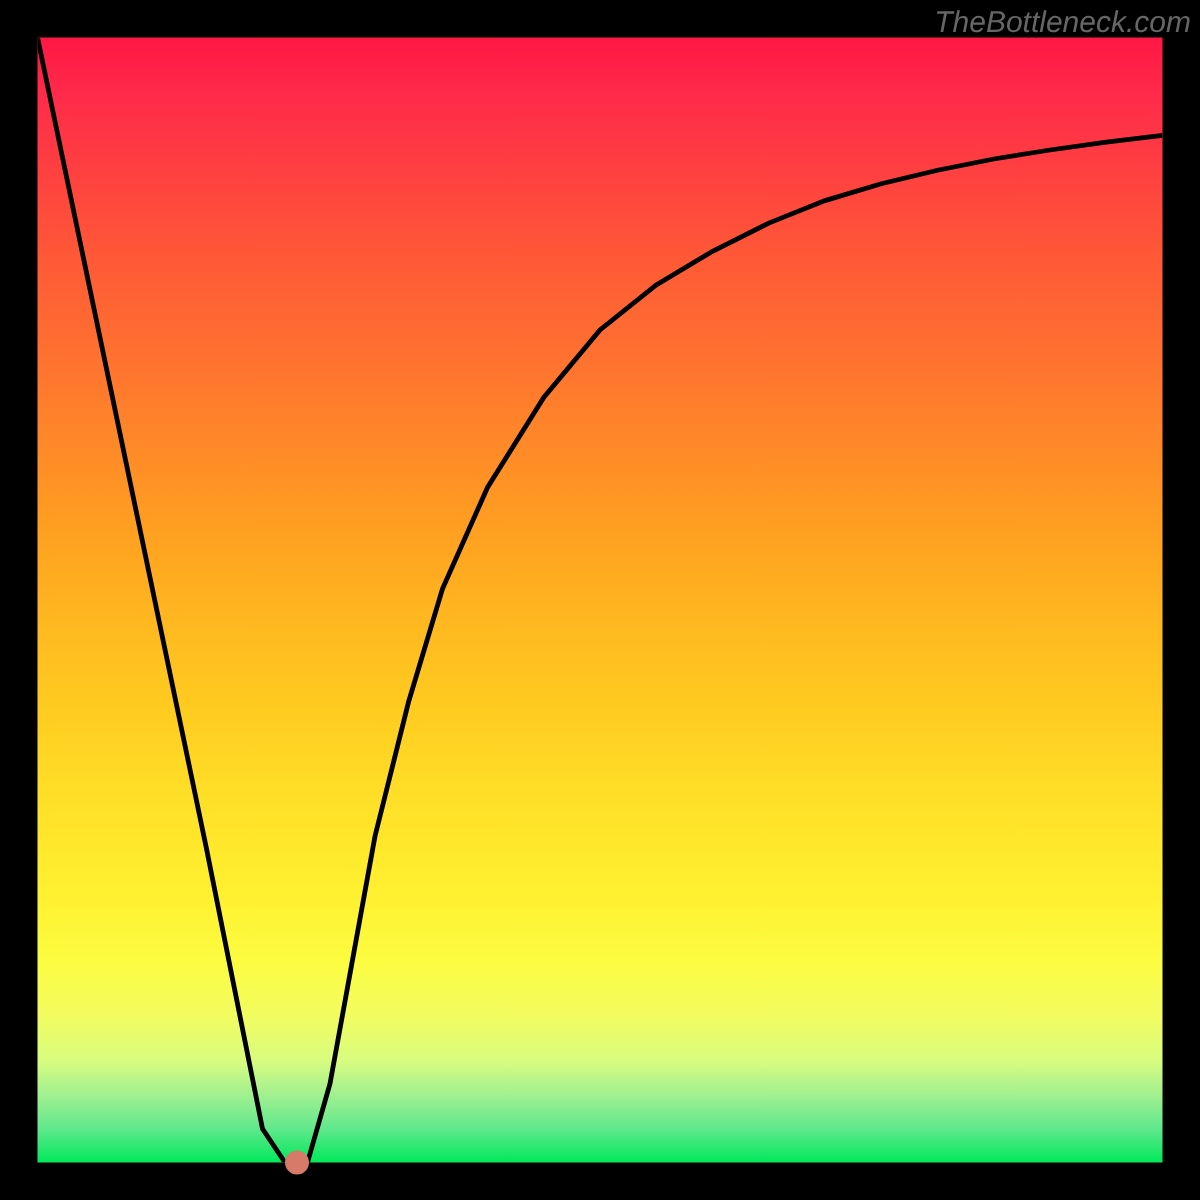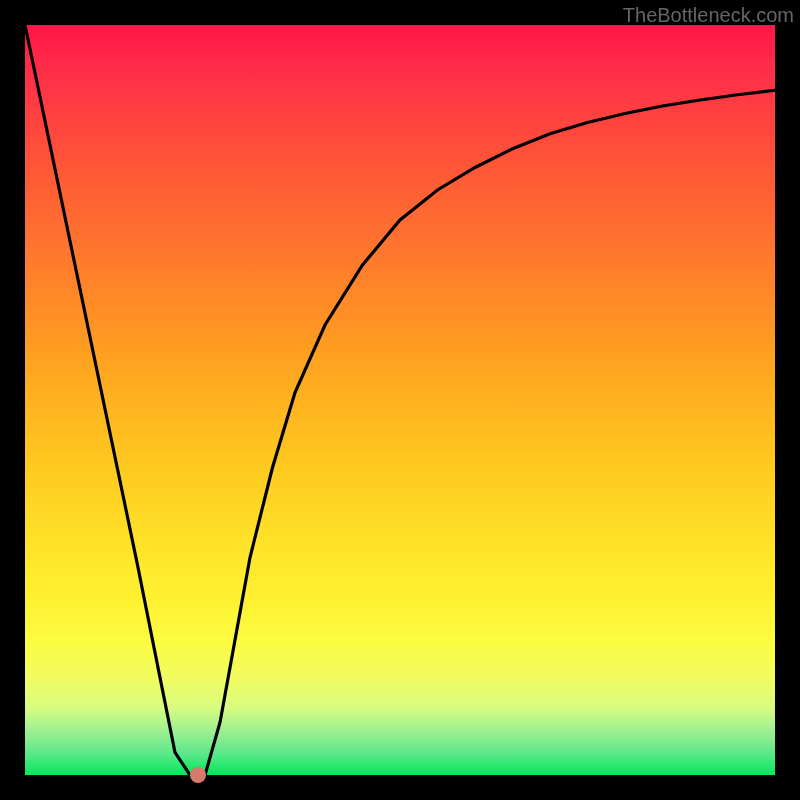--- a/index.html
+++ b/index.html
@@ -8,20 +8,21 @@
     width: 800px;
     height: 800px;
     background: black;
     overflow: hidden;
     font-family: Arial, sans-serif;
   }
   .chart-container {
     position: relative;
     width: 800px;
     height: 800px;
+    font-style: italic;
   }
   .plot-area {
     position: absolute;
     left: 25px;
     top: 25px;
     width: 750px;
     height: 750px;
     background: linear-gradient(to bottom,
       #ff1744 0%,
       #ff2a4a 5%,

